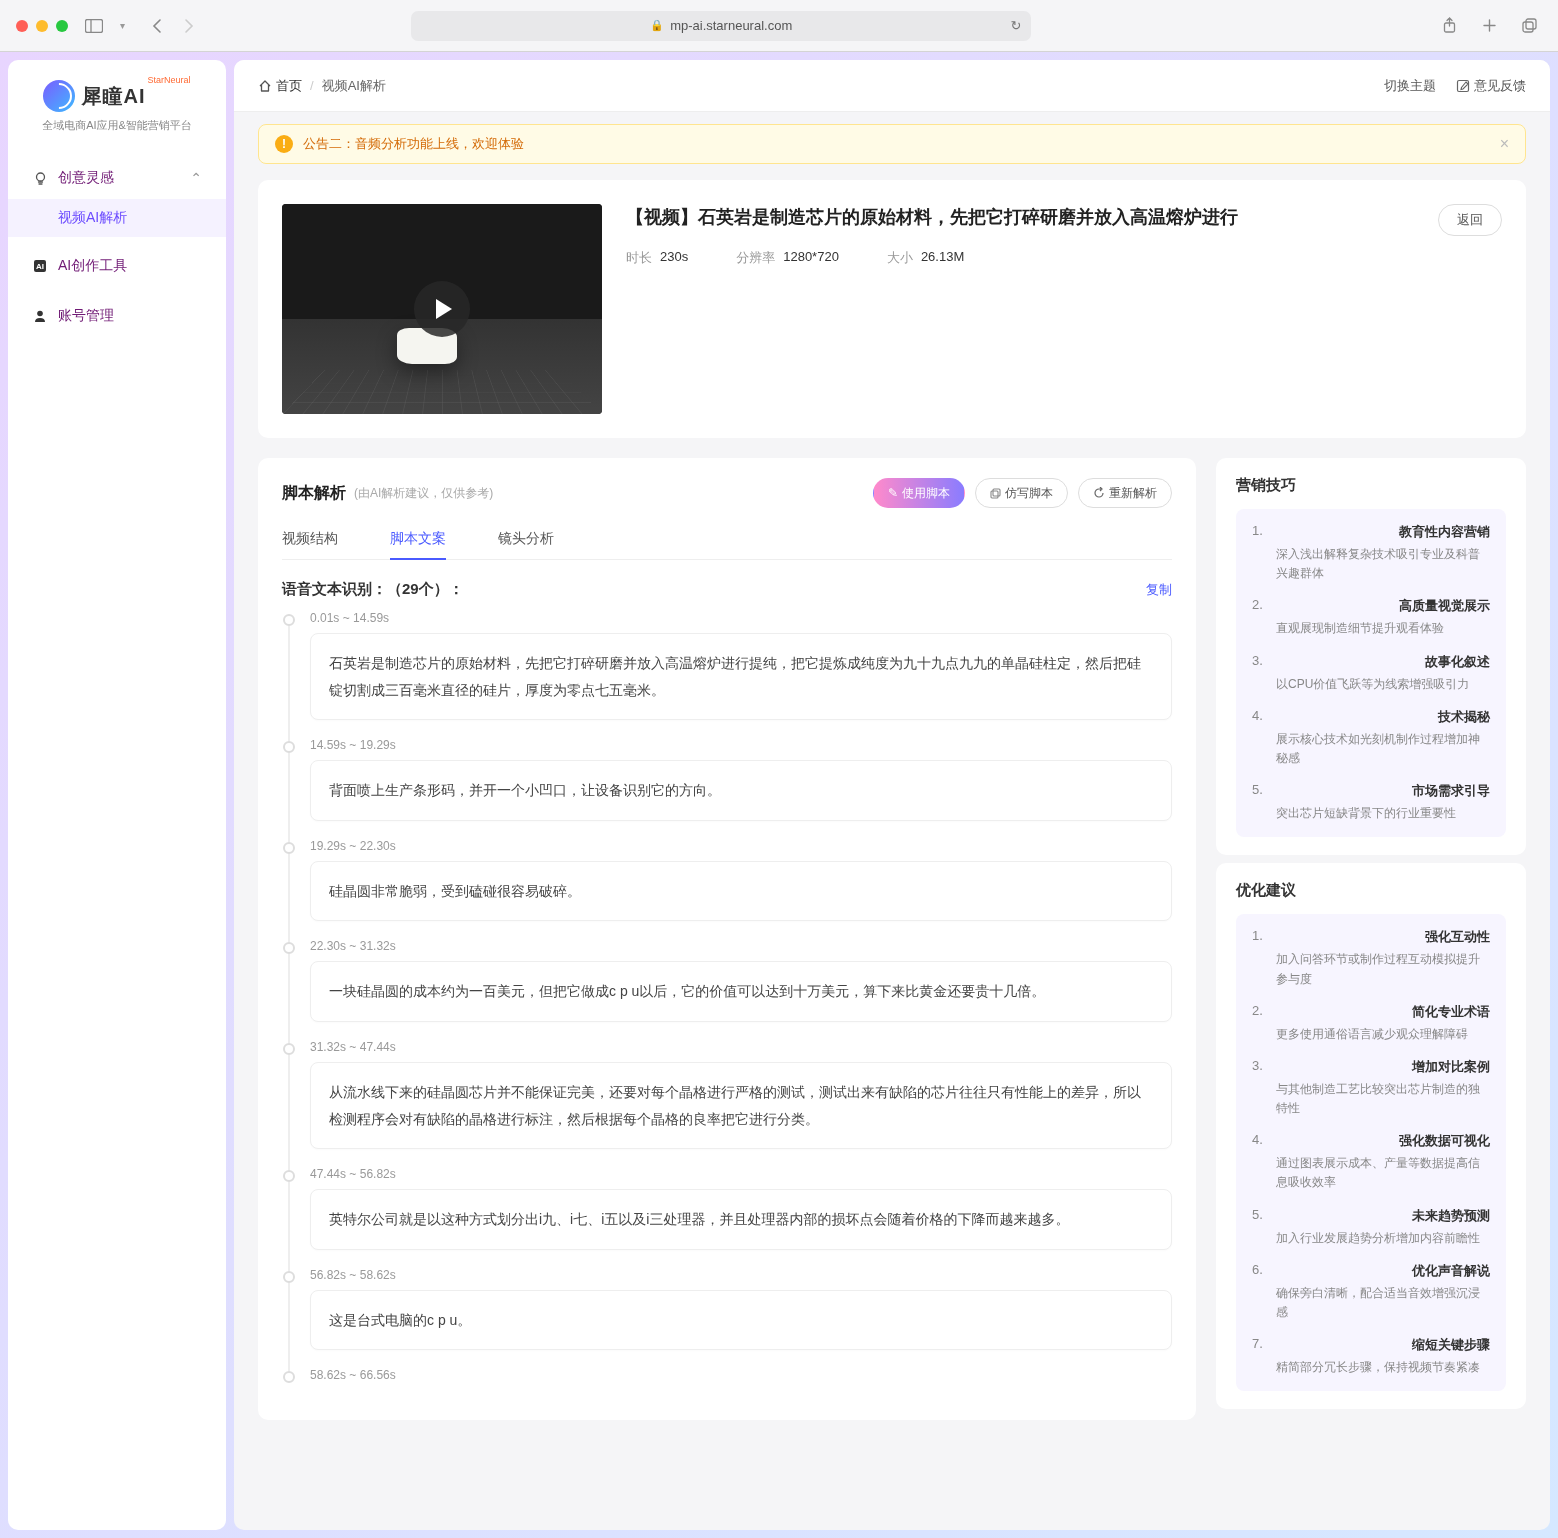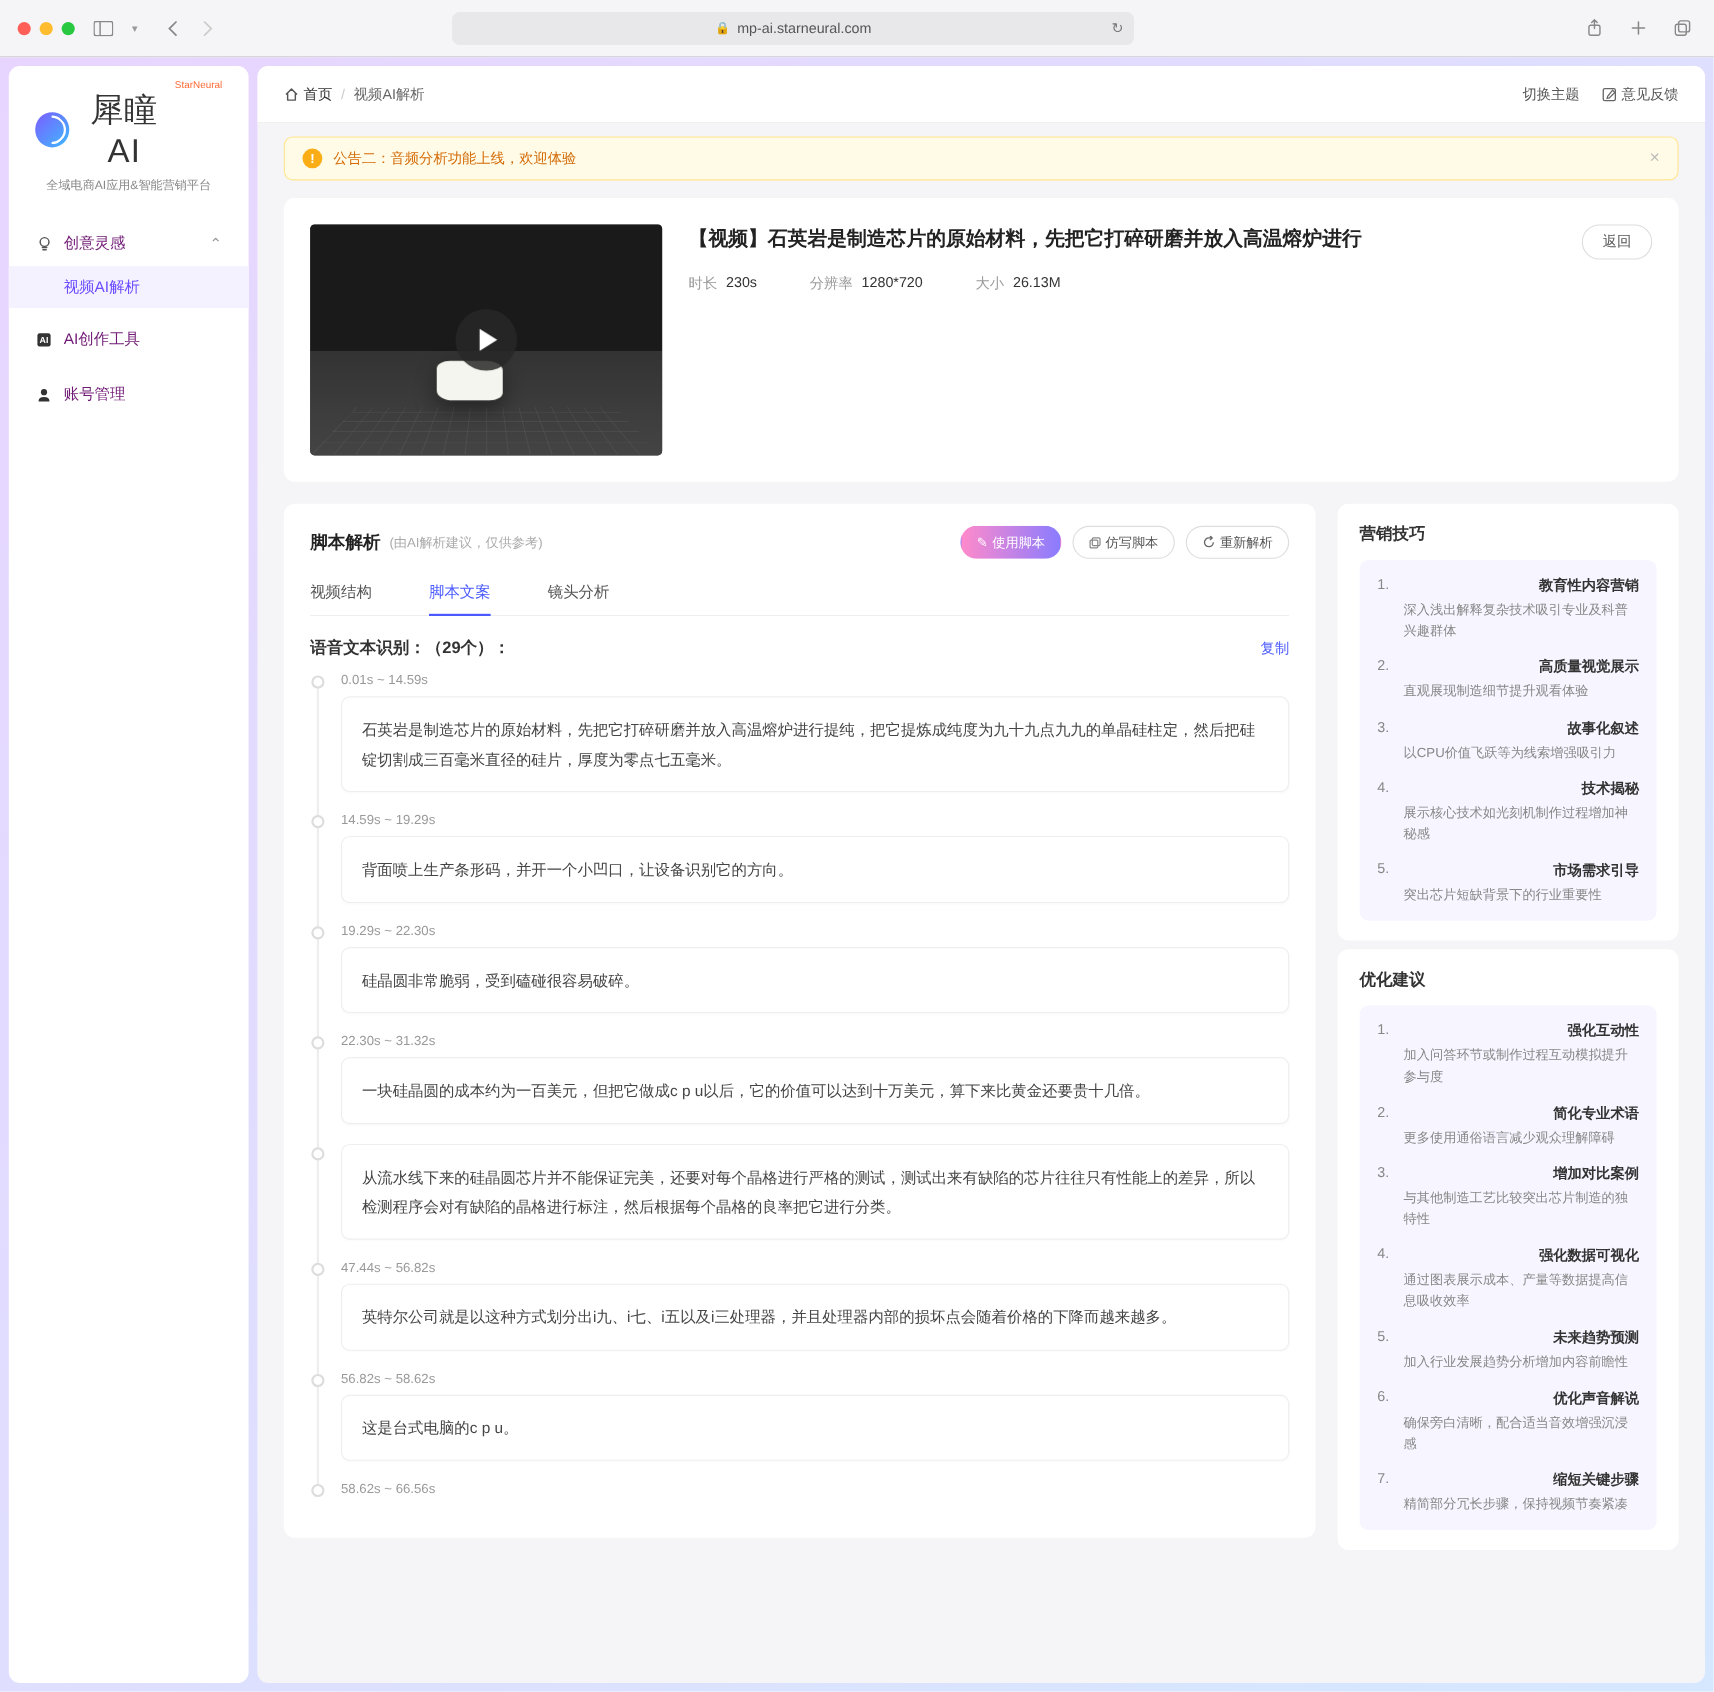--- a/index.html
+++ b/index.html
@@ -19,21 +19,21 @@
 .address-bar .reload { position: absolute; right: 10px; color: #777; cursor: pointer; }
 .browser-right { display: flex; gap: 16px; margin-left: auto; }
 
 
 .app { display: flex; height: calc(100vh - 52px); background: linear-gradient(135deg, #e8d5ff 0%, #d5e8ff 100%); padding: 8px; gap: 8px; }
 .sidebar { width: 218px; background: #fff; border-radius: 10px; padding: 20px 0 16px; display: flex; flex-direction: column; }
 .logo-area { padding: 0 24px 16px; text-align: center; }
 .logo-row { display: flex; align-items: center; justify-content: center; gap: 6px; }
 .logo-mark { width: 32px; height: 32px; border-radius: 50%; background: linear-gradient(135deg, #7b5cff, #3dbbff); display: flex; align-items: center; justify-content: center; color: #fff; font-size: 18px; position: relative; }
 .logo-mark::before { content: ""; position: absolute; width: 22px; height: 22px; border: 2px solid #fff; border-radius: 50%; border-left-color: transparent; border-top-color: transparent; transform: rotate(-45deg);}
-.logo-text { font-size: 30px; font-weight: 400; letter-spacing: 1px; }
+.logo-text { font-size: 20px; font-weight: 700; letter-spacing: 1px; }
 .logo-badge { font-size: 9px; color: #ff6b35; margin-left: 2px; margin-top: -8px; }
 .logo-sub { font-size: 11px; color: #888; margin-top: 6px; }
 
 .nav-group { margin-top: 8px; }
 .nav-group-header { display: flex; align-items: center; justify-content: space-between; padding: 12px 24px; cursor: pointer; }
 .nav-group-title { display: flex; align-items: center; gap: 10px; font-size: 14px; color: #701a75; }
 .nav-icon { width: 16px; height: 16px; display: inline-flex; align-items: center; justify-content: center; }
 .nav-chevron { color: #999; transition: transform 0.2s; }
 .nav-item { padding: 10px 24px 10px 50px; cursor: pointer; color: #555; font-size: 14px; }
 .nav-item.active { color: #6c4cff; background: #f5f2ff; }
@@ -349,20 +349,21 @@
               </div>
               <div class="segment">
                 <div class="seg-time">19.29s ~ 22.30s</div>
                 <div class="seg-text">硅晶圆非常脆弱，受到磕碰很容易破碎。</div>
               </div>
               <div class="segment">
                 <div class="seg-time">22.30s ~ 31.32s</div>
                 <div class="seg-text">一块硅晶圆的成本约为一百美元，但把它做成c p u以后，它的价值可以达到十万美元，算下来比黄金还要贵十几倍。</div>
               </div>
               <div class="segment">
+                <div class="seg-time">31.32s ~ 47.44s</div>
                 <div class="seg-text">从流水线下来的硅晶圆芯片并不能保证完美，还要对每个晶格进行严格的测试，测试出来有缺陷的芯片往往只有性能上的差异，所以检测程序会对有缺陷的晶格进行标注，然后根据每个晶格的良率把它进行分类。</div>
               </div>
               <div class="segment">
                 <div class="seg-time">47.44s ~ 56.82s</div>
                 <div class="seg-text">英特尔公司就是以这种方式划分出i九、i七、i五以及i三处理器，并且处理器内部的损坏点会随着价格的下降而越来越多。</div>
               </div>
               <div class="segment">
                 <div class="seg-time">56.82s ~ 58.62s</div>
                 <div class="seg-text">这是台式电脑的c p u。</div>
               </div>

